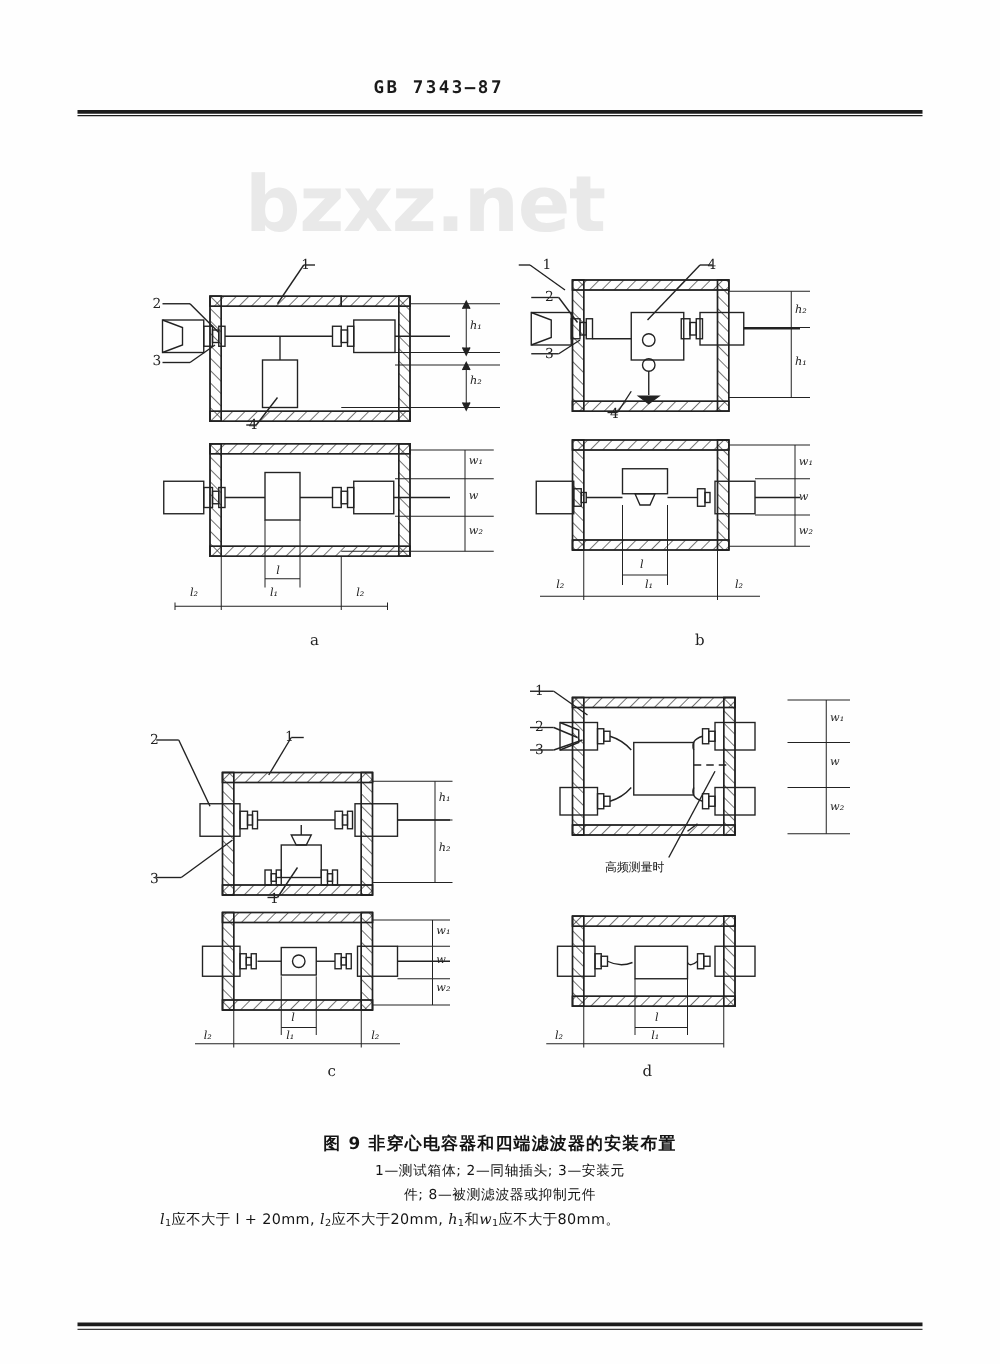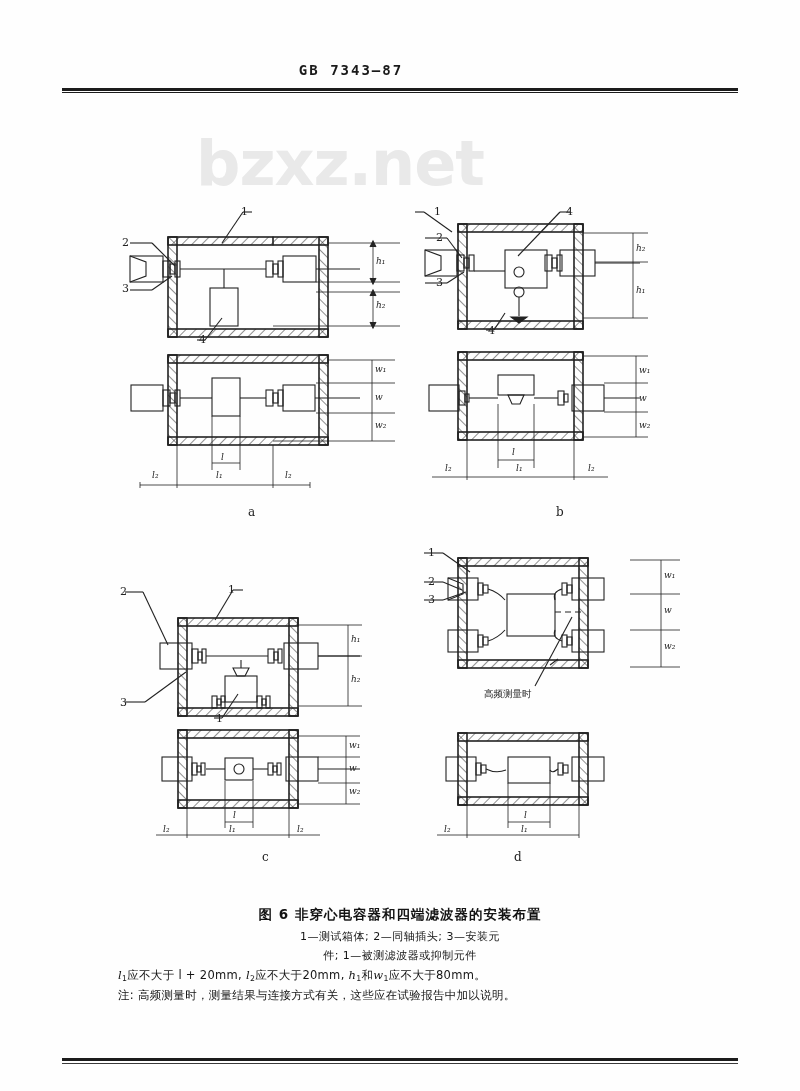--- a/index.html
+++ b/index.html
@@ -35,21 +35,21 @@
 
   
   .cap{position:absolute;left:0;width:800px;text-align:center;color:#141414;}
   .cap-title{top:906px;font-size:13.5px;font-weight:bold;letter-spacing:1px;}
   .cap-l1{top:929px;font-size:11px;letter-spacing:.5px;}
   .cap-l2{top:948px;font-size:11px;letter-spacing:.5px;}
   .note-line{
     position:absolute;left:118px;width:600px;text-align:left;
     font-size:11.5px;color:#141414;letter-spacing:.3px;
   }
-  .note-1{top:968px;}
+  .note-1{top:968px;margin-left:10px;}
   .note-2{top:988px;}
   sub{font-size:.68em;vertical-align:-.22em;}
   .it{font-style:italic;font-family:"DejaVu Serif","Liberation Serif",serif;}
 
   .sublabel{position:absolute;font-size:11px;font-family:"DejaVu Serif","Liberation Serif",serif;color:#222;}
 </style>
 </head>
 <body>
 
 <div class="page">
@@ -523,25 +523,24 @@
   <div class="sublabel it" style="left:521px;top:824px;font-size:9px;">l₁</div>
   <div class="sublabel it" style="left:444px;top:824px;font-size:9px;">l₂</div>
 
   <div style="position:absolute;left:484px;top:688px;font-size:9.5px;color:#1a1a1a;">高频测量时</div>
 
   <div class="sublabel" style="left:248px;top:505px;font-size:12px;">a</div>
   <div class="sublabel" style="left:556px;top:505px;font-size:12px;">b</div>
   <div class="sublabel" style="left:262px;top:850px;font-size:12px;">c</div>
   <div class="sublabel" style="left:514px;top:850px;font-size:12px;">d</div>
 
-  <div class="cap cap-title">图 6  非穿心电容器和四端滤波器的安装布置</div>
+  <div class="cap cap-title">图 9  非穿心电容器和四端滤波器的安装布置</div>
   <div class="cap cap-l1">1—测试箱体;  2—同轴插头;  3—安装元</div>
-  <div class="cap cap-l2">件;  1—被测滤波器或抑制元件</div>
+  <div class="cap cap-l2">件;  8—被测滤波器或抑制元件</div>
 
   <div class="note-line note-1">
     <span class="it">l</span><sub>1</sub><span>应不大于 l + 20mm,  </span><span class="it">l</span><sub>2</sub><span>应不大于20mm,  </span><span class="it">h</span><sub>1</sub><span>和</span><span class="it">w</span><sub>1</sub><span>应不大于80mm。</span>
   </div>
-  <div class="note-line note-2">注: 高频测量时，测量结果与连接方式有关，这些应在试验报告中加以说明。</div>
 
   <div class="ftr-rule"></div>
   <div class="ftr-rule2"></div>
 
 </div>
 
 </body></html>

